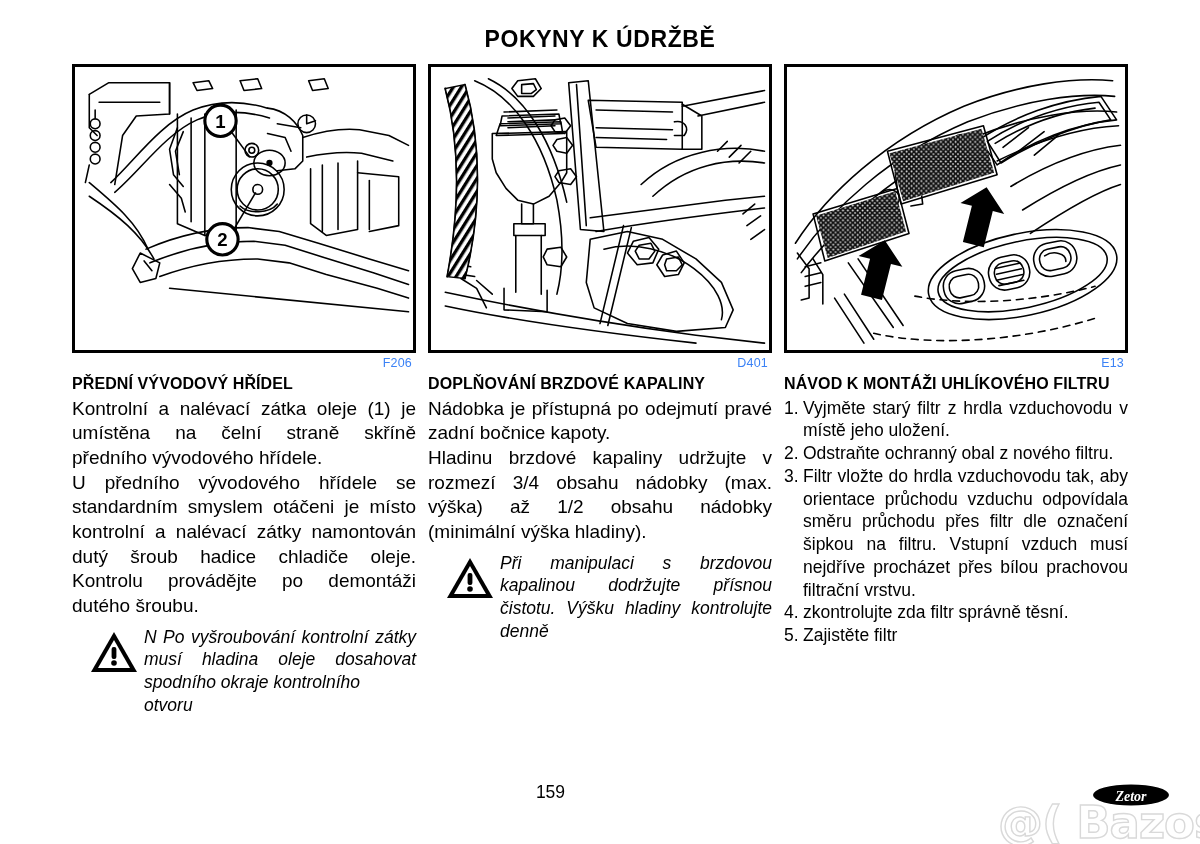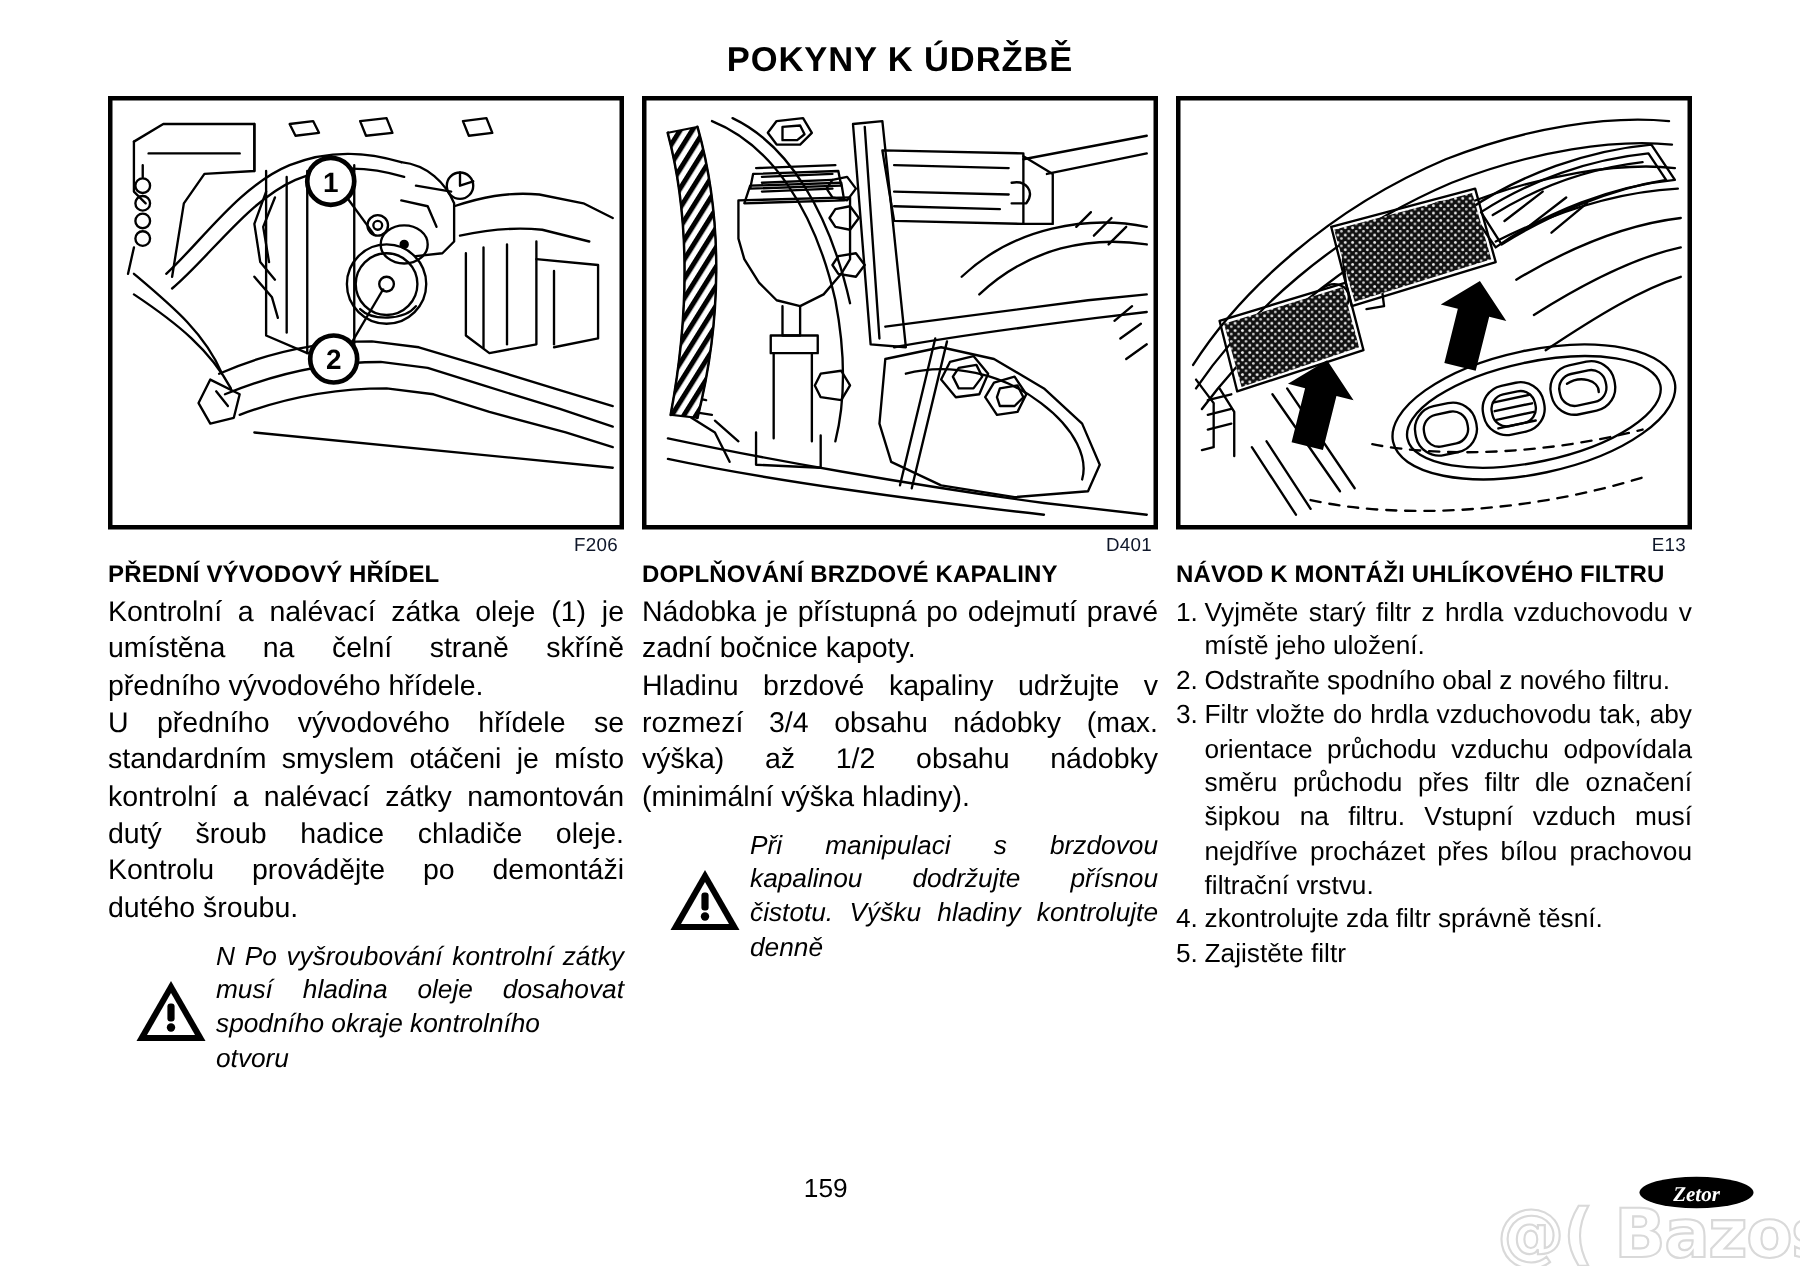--- a/index.html
+++ b/index.html
@@ -33,21 +33,21 @@
   .fig-frame{
     position:absolute;left:0;top:0;right:0;bottom:0;
     border:3px solid #000;
     background:#fff;
     overflow:hidden;
   }
   .fig-frame svg{display:block;width:100%;height:100%;}
   .fig-label{
     position:absolute;right:4px;bottom:-17px;
     font-size:12.5px;letter-spacing:.2px;
-    color:#0f172a;
+    color:#3b82f6;
   }
 
   
   .columns{
     position:absolute;left:72px;top:374px;width:1056px;
     display:flex;justify-content:space-between;
   }
   .col{width:344px;}
   .col-head{
     font-size:16px;font-weight:bold;
@@ -59,21 +59,21 @@
     font-size:19px;
     line-height:1.30;
     margin:0;
     text-align:justify;
     -webkit-hyphens:none;hyphens:none;
   }
 
   
   .warning{
     display:flex;
-    align-items:center;
+    align-items:flex-start;
     margin:7px 0 5px 0;
   }
   .warn-icon{
     flex:0 0 auto;
     width:48px;height:42px;
     margin:5px 6px 0 18px;
   }
   .warn-icon svg{display:block;width:100%;height:100%;}
   .warn-text{
     flex:1 1 auto;
@@ -410,21 +410,21 @@
 
     <div class="col">
       <h2 class="col-head">NÁVOD K MONTÁŽI UHLÍKOVÉHO FILTRU</h2>
       <ol class="steps">
         <li>
           <span class="step-num">1.</span>
           <span class="step-body">Vyjměte starý filtr z hrdla vzduchovodu v místě jeho uložení.</span>
         </li>
         <li>
           <span class="step-num">2.</span>
-          <span class="step-body">Odstraňte spodního obal z nového filtru.</span>
+          <span class="step-body">Odstraňte ochranný obal z nového filtru.</span>
         </li>
         <li>
           <span class="step-num">3.</span>
           <span class="step-body">Filtr vložte do hrdla vzduchovodu tak, aby orientace průchodu vzduchu odpovídala směru průchodu přes filtr dle označení šipkou na filtru. Vstupní vzduch musí nejdříve procházet přes bílou prachovou filtrační vrstvu.</span>
         </li>
         <li>
           <span class="step-num">4.</span>
           <span class="step-body noj">zkontrolujte zda filtr správně těsní.</span>
         </li>
         <li>

